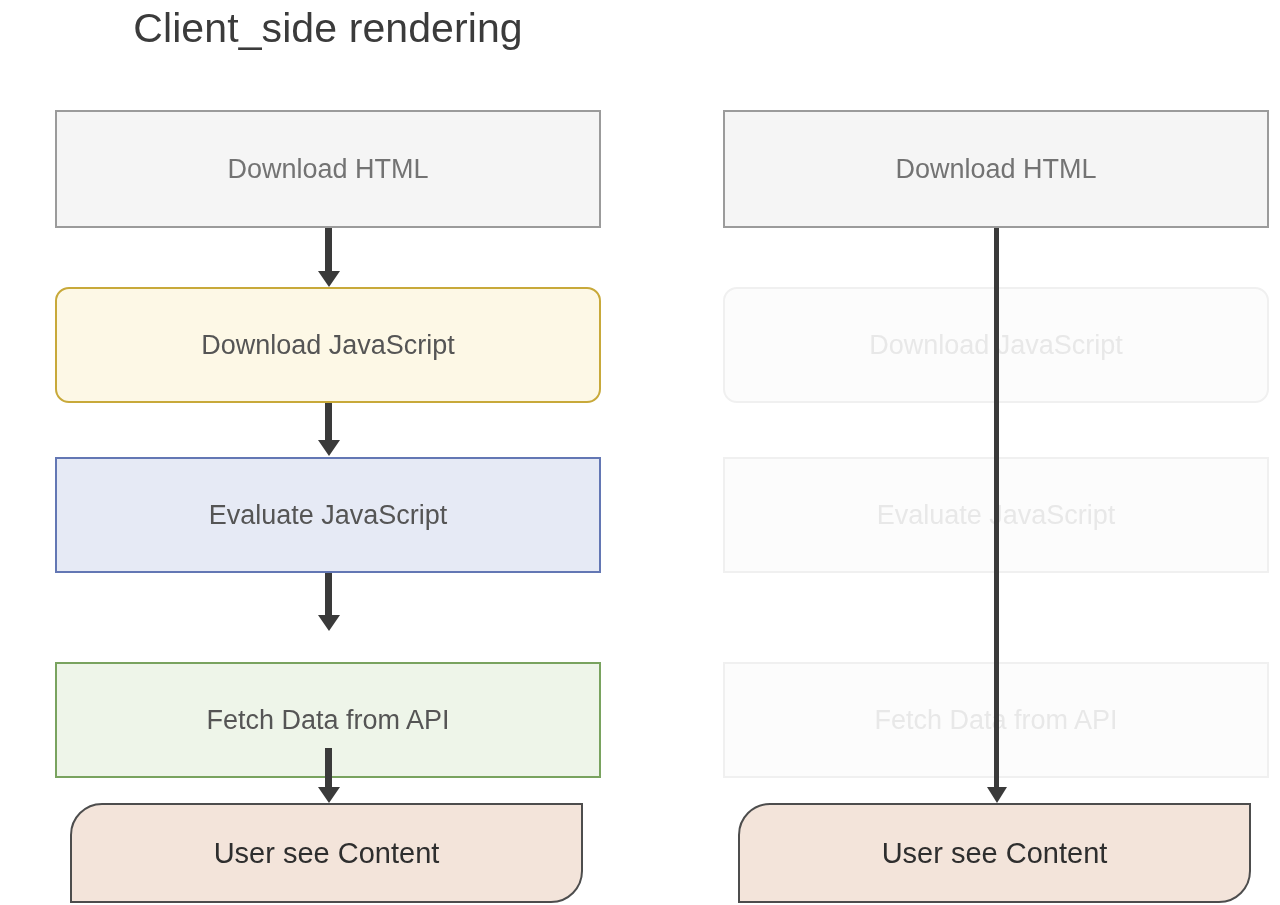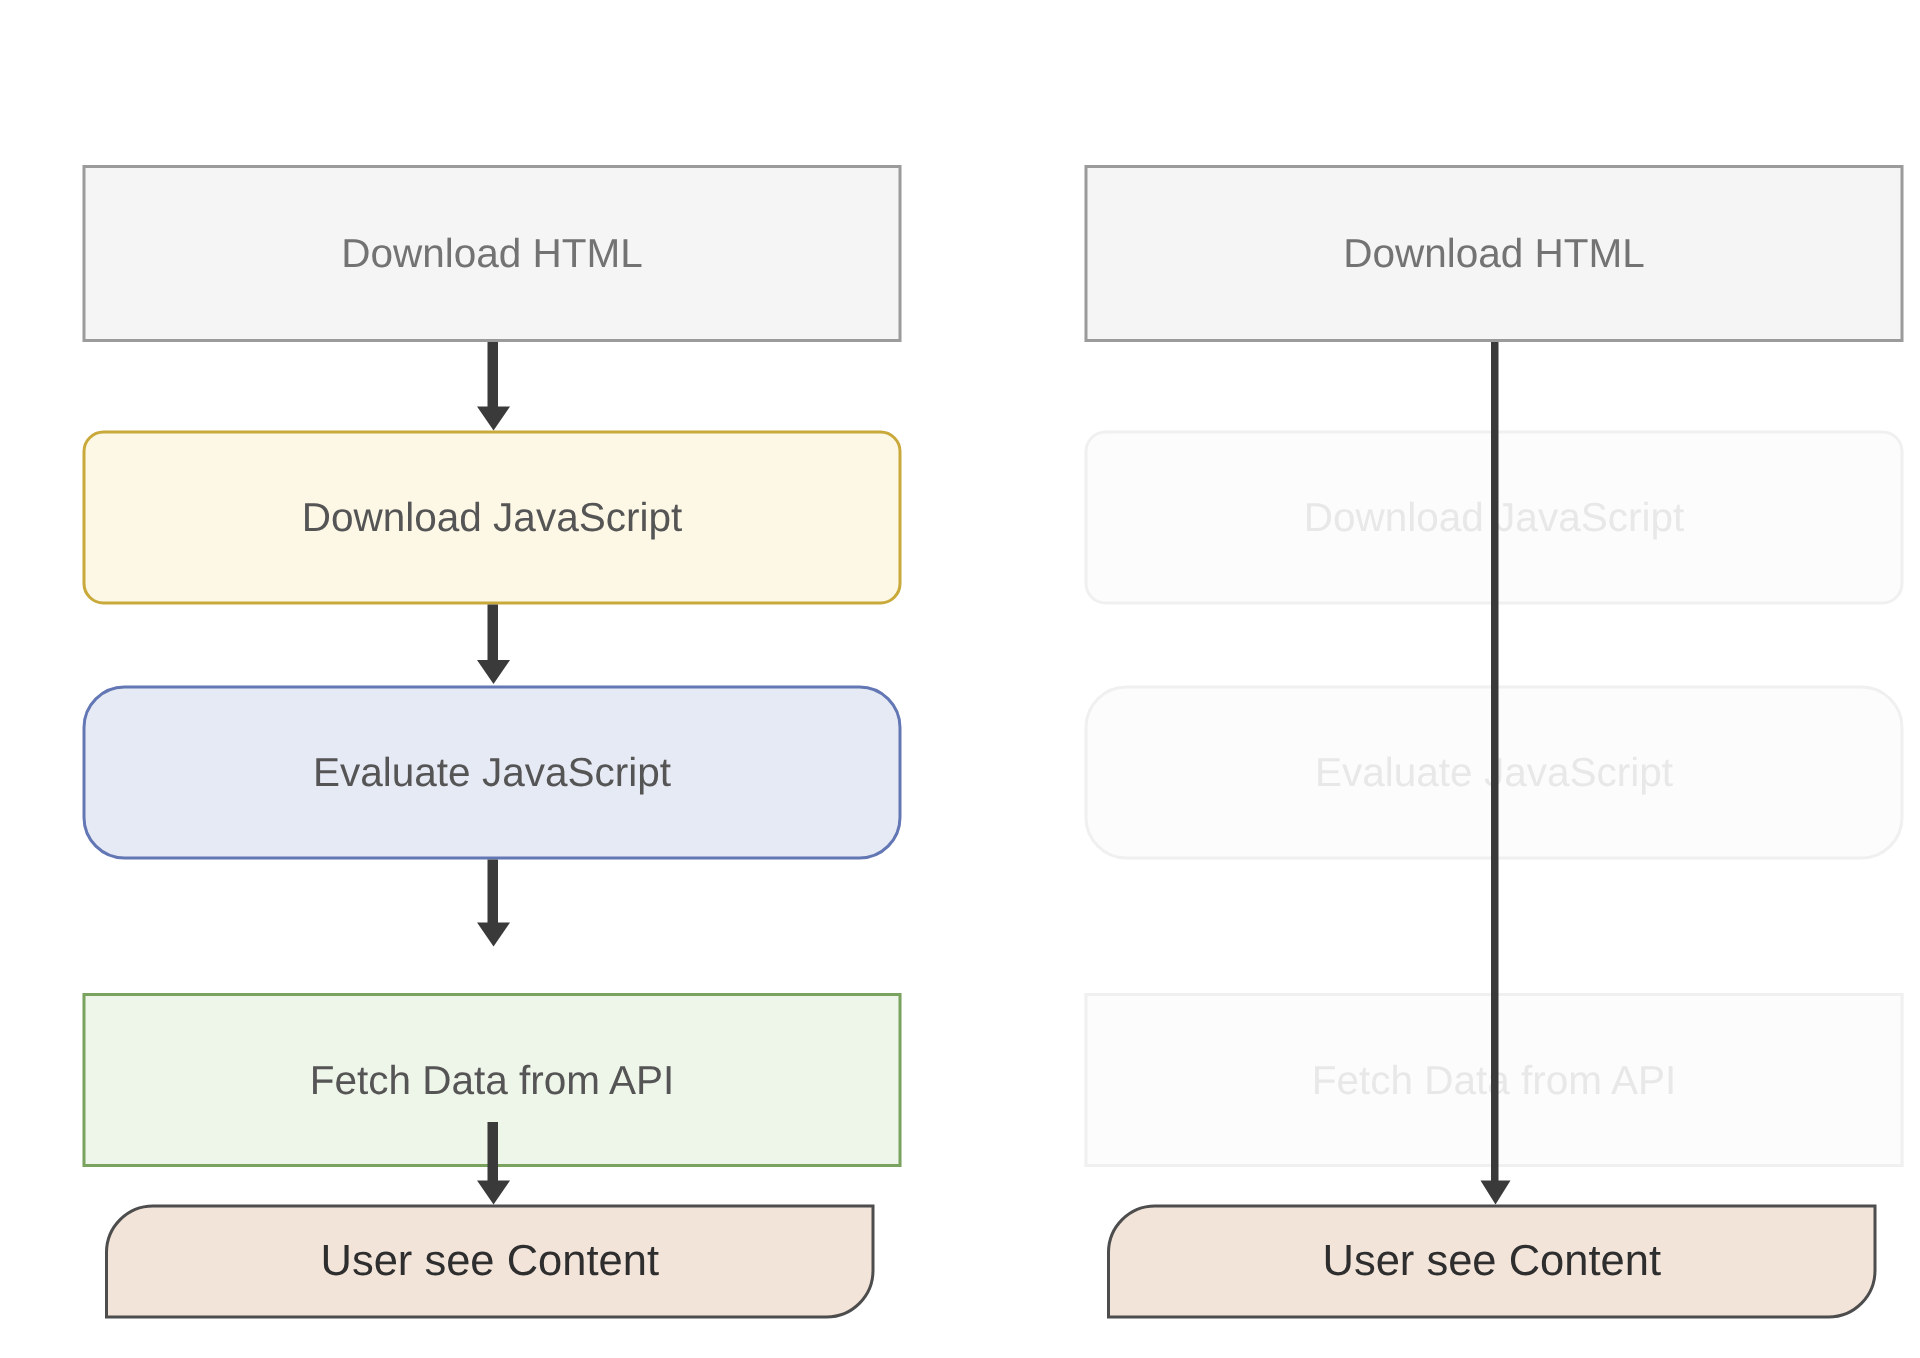--- a/index.html
+++ b/index.html
@@ -52,21 +52,21 @@
     white-space: nowrap;
   }
 
   
   .lc { left: 55px;  width: 546px; }
   
   .rc { left: 723px; width: 546px; }
 
   .row-html  { top: 110px; height: 118px; }
   .row-djs   { top: 287px; height: 116px; border-radius: 14px; }
-  .row-ejs   { top: 457px; height: 116px; border-radius: 28px; }
+  .row-ejs   { top: 457px; height: 116px; }
   .row-fetch { top: 662px; height: 116px; }
 
   
   .n-plain {
     background: #f5f5f5;
     border-color: #9b9b9b;
     color: #737373;
   }
   .n-yellow {
     background: #fdf8e6;
@@ -88,21 +88,21 @@
   .n-ghost {
     background: #fcfcfc;
     border-color: #f0f0f0;
     color: #e8e8e8;
   }
 
   
   .terminal {
     position: absolute;
     box-sizing: border-box;
-    height: 76px;
+    height: 100px;
     background: #f3e4da;
     border: 2px solid #4d4d4d;
     border-radius: 32px 0 32px 0;
     display: flex;
     align-items: center;
     justify-content: center;
     font-size: 29px;
     line-height: 34px;
     color: #2e2e2e;
     white-space: nowrap;
@@ -153,20 +153,21 @@
     border-left: 10px solid transparent;
     border-right: 10px solid transparent;
     border-top: 16px solid #3a3a3a;
   }
 </style>
 </head>
 <body>
 
 <div class="canvas">
 
+  <div class="col-title left">Client_side rendering</div>
 
 
   <div class="node lc row-html n-plain">Download HTML</div>
 
   <div class="node lc row-djs n-yellow">Download JavaScript</div>
 
   <div class="node lc row-ejs n-blue">Evaluate JavaScript</div>
 
   <div class="node lc row-fetch n-green">Fetch Data from API</div>
 

